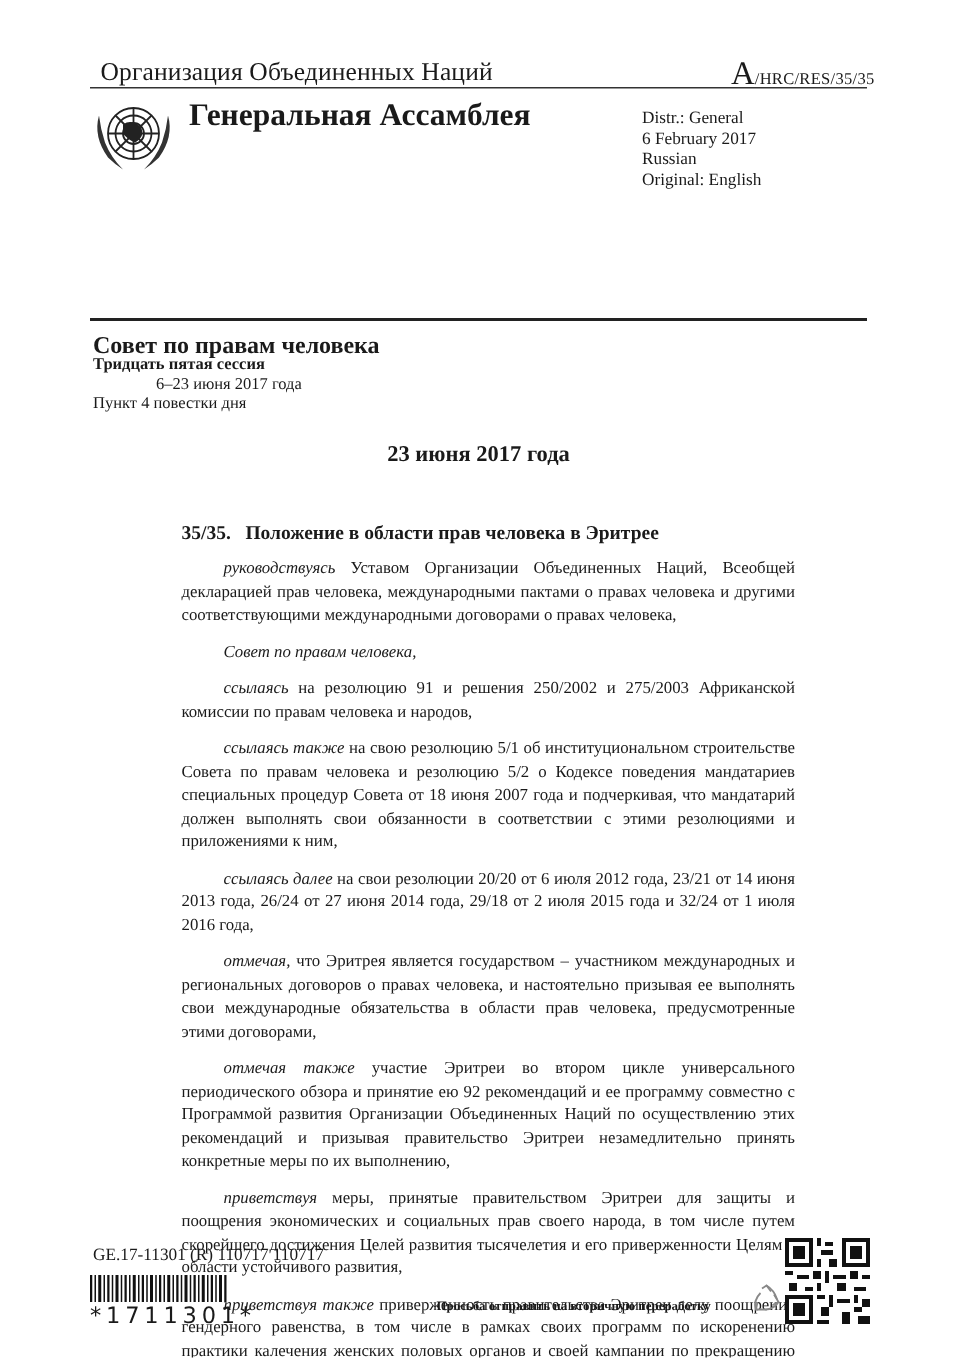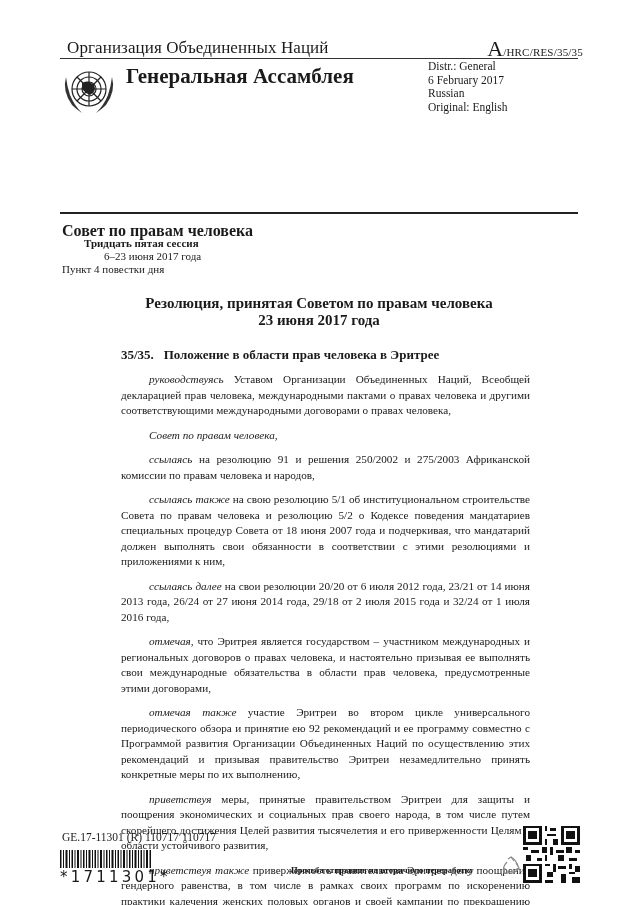--- a/index.html
+++ b/index.html
@@ -6,24 +6,24 @@
   body { width: 640px; height: 905px; position: relative; overflow: hidden;
          font-family: "Liberation Serif", "DejaVu Serif", serif; color: #1a1a1a; }
   .abs { position: absolute; }
   .org-name { left: 67px; top: 38px; font-size: 17px; letter-spacing: 0.1px; }
   .symbol { right: 57px; top: 36px; font-size: 13px; }
   .symbol .big { font-size: 22px; font-weight: normal; }
   .symbol .small { font-size: 11px; letter-spacing: 0.2px; }
   .rule-top { left: 60px; top: 58px; width: 518px; height: 1px; background: #333; }
   .logo { left: 60px; top: 63px; width: 58px; height: 54px; }
   .assembly { left: 126px; top: 64px; font-size: 21px; font-weight: bold; }
-  .distr { left: 428px; top: 60px; font-size: 11.5px; line-height: 13.5px; }
+  .distr { left: 428px; top: 73px; font-size: 11.5px; line-height: 13.5px; }
   .rule-mid { left: 60px; top: 212px; width: 518px; height: 2px; background: #222; }
   .council { left: 62px; top: 222px; font-size: 16px; font-weight: bold; }
-  .session { left: 62px; top: 237px; font-size: 11px; font-weight: bold; margin-left: 22px; }
+  .session { left: 62px; top: 237px; font-size: 11px; font-weight: bold; }
   .dates { left: 62px; top: 250px; font-size: 11px; padding-left: 42px; }
   .agenda { left: 62px; top: 263px; font-size: 11px; }
   .res-title { left: 60px; width: 518px; top: 295px; text-align: center; font-size: 15px;
                font-weight: bold; line-height: 17px; }
   .res-num { left: 121px; top: 347px; font-size: 13px; font-weight: bold; }
   .body-text { left: 121px; width: 409px; top: 372px; font-size: 11.2px; line-height: 15.5px;
                text-align: justify; }
   .body-text p { margin: 0 0 9px 0; text-indent: 28px; }
   .body-text i { font-style: italic; }
   .docnum { left: 62px; top: 831px; font-size: 11.5px; }
@@ -65,21 +65,20 @@
   <div>Original: English</div>
 </div>
 
 <div class="abs rule-mid"></div>
 <div class="abs council">Совет по правам человека</div>
 <div class="abs session">Тридцать пятая сессия</div>
 <div class="abs dates">6–23 июня 2017 года</div>
 <div class="abs agenda">Пункт 4 повестки дня</div>
 
 <div class="abs res-title">
-  <div>Резолюция, принятая Советом по правам человека</div>
   <div>23 июня 2017 года</div>
 </div>
 <div class="abs res-num"><span>35/35.</span>&nbsp;&nbsp;&nbsp;<span>Положение в области прав человека в Эритрее</span></div>
 
 <div class="abs body-text">
   <p><i>руководствуясь</i><span> Уставом Организации Объединенных Наций, Всеобщей декларацией прав человека, международными пактами о правах человека и другими соответствующими международными договорами о правах человека,</span></p>
   <p><i>Совет по правам человека,</i><span></span></p>
   <p><i>ссылаясь</i><span> на резолюцию 91 и решения 250/2002 и 275/2003 Африканской комиссии по правам человека и народов,</span></p>
   <p><i>ссылаясь также</i><span> на свою резолюцию 5/1 об институциональном строительстве Совета по правам человека и резолюцию 5/2 о Кодексе поведения мандатариев специальных процедур Совета от 18 июня 2007 года и подчеркивая, что мандатарий должен выполнять свои обязанности в соответствии с этими резолюциями и приложениями к ним,</span></p>
   <p><i>ссылаясь далее</i><span> на свои резолюции 20/20 от 6 июля 2012 года, 23/21 от 14 июня 2013 года, 26/24 от 27 июня 2014 года, 29/18 от 2 июля 2015 года и 32/24 от 1 июля 2016 года,</span></p>

